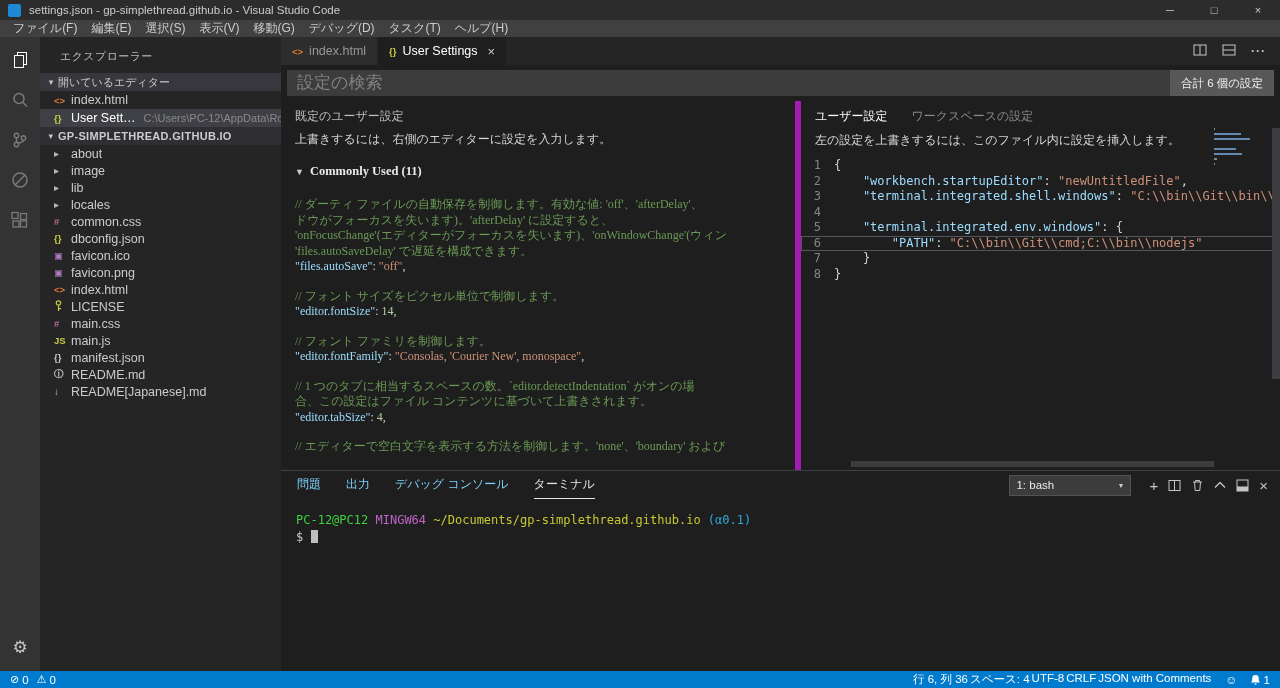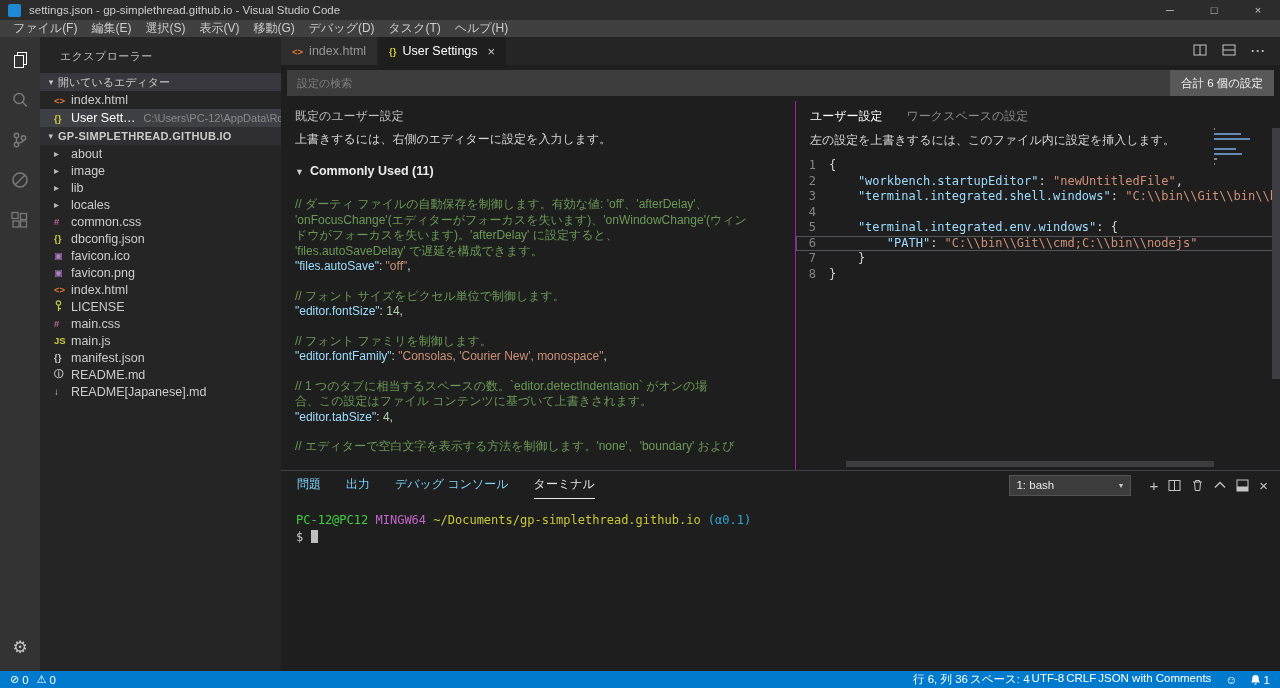--- a/index.html
+++ b/index.html
@@ -43,37 +43,37 @@
   .tabbar{height:28px;background:#252526;display:flex;align-items:stretch;flex:none}
   .tab{display:flex;align-items:center;padding:0 11px;background:#2D2D2D;color:#969696;font-size:12.5px;border-right:1px solid #252526}
   .tab .fi{width:auto;margin-right:6px}
   .tab.active{background:#1E1E1E;color:#FFFFFF}
   .tab-close{margin-left:10px;color:#CCCCCC;font-size:13px;line-height:1}
   .tab-actions{margin-left:auto;display:flex;align-items:center;gap:15px;padding-right:14px;color:#C5C5C5}
   .dots{font-weight:bold;letter-spacing:1px}
 
   
   .search-strip{height:36px;padding:5px 6px;position:relative;flex:none}
-  .search-input{width:100%;height:26px;background:#3C3C3C;border:1px solid #3C3C3C;color:#CCCCCC;padding:0 9px;font-size:11px;outline:none;font-family:inherit}
+  .search-input{width:100%;height:26px;background:#3C3C3C;border:1px solid #3C3C3C;color:#CCCCCC;padding:0 9px;font-size:17px;outline:none;font-family:inherit}
   .search-input::placeholder{color:#818181}
   .search-badge{position:absolute;right:6px;top:5px;height:26px;line-height:26px;background:#585858;color:#F2F2F2;padding:0 11px;font-size:11.5px}
 
   
   .settings-body{flex:1;display:flex;position:relative;overflow:hidden;min-height:0}
   .left-pane{width:514px;flex:none;overflow:hidden}
   .pane-header{height:30px;display:flex;align-items:center;padding-left:14px;color:#BFBFBF;font-size:12px}
-  .doc{padding:1px 12px 0 14px;font-family:Liberation Sans, sans-serif;font-size:12px;line-height:15.5px}
+  .doc{padding:1px 12px 0 14px;font-family:Liberation Serif, serif;font-size:12px;line-height:15.5px}
   .doc-info{color:#D8D8D8;margin-bottom:16px}
   .doc-group{color:#EAEAEA;font-weight:bold;margin-bottom:17px;font-size:12.5px}
   .doc-group .arrow{font-size:9px;margin-right:6px;color:#CCC}
   .doc-line{white-space:pre-wrap;min-height:15.5px}
   .doc-blank{height:14px}
   .tk-cmt{color:#6A9955}.tk-key{color:#9CDCFE}.tk-str{color:#CE9178}.tk-num{color:#B5CEA8}.tk-punc{color:#D4D4D4}
 
-  .right-pane{flex:1;position:relative;border-left:1px solid #a21caf;min-width:0;overflow:hidden}
+  .right-pane{flex:1;position:relative;border-left:6px solid #a21caf;min-width:0;overflow:hidden}
   .pane-tabs{height:30px;display:flex;align-items:center;padding-left:14px;gap:24px;font-size:12px}
   .rp-tab{color:#8A8A8A;white-space:nowrap}
   .rp-tab.active{color:#FFFFFF}
   .hint{padding:1px 0 9px 14px;color:#D8D8D8;font-family:"DejaVu Sans Mono","Liberation Mono",monospace;font-size:12px;white-space:nowrap}
   .code-lines{font-family:"DejaVu Sans Mono","Liberation Mono",monospace;font-size:12px;line-height:15.5px}
   .code-line{display:flex;white-space:pre}
   .ln{width:20px;text-align:right;color:#858585;margin-right:13px;flex:none}
   .ct{flex:1;overflow:hidden}
   .code-line.active{box-shadow:inset 0 0 0 1px #55555C}
   .minimap{position:absolute;top:27px;right:9px;width:57px}
@@ -290,22 +290,22 @@
     </div>
 
     <div class="settings-body">
       <div class="left-pane">
         <div class="pane-header">既定のユーザー設定</div>
         <div class="doc">
           <div class="doc-info">上書きするには、右側のエディターに設定を入力します。</div>
           <div class="doc-group"><span class="arrow">▼</span><span>Commonly Used (11)</span></div>
           <div id="doc-lines">
               <div class="doc-line"><span class="tk-cmt">// ダーティ ファイルの自動保存を制御します。有効な値: 'off'、'afterDelay'、</span></div>
+              <div class="doc-line"><span class="tk-cmt">ドウがフォーカスを失います)。'afterDelay' に設定すると、</span></div>
               <div class="doc-line"><span class="tk-cmt">'onFocusChange'(エディターがフォーカスを失います)、'onWindowChange'(ウィン</span></div>
-              <div class="doc-line"><span class="tk-cmt">ドウがフォーカスを失います)。'afterDelay' に設定すると、</span></div>
               <div class="doc-line"><span class="tk-cmt">'files.autoSaveDelay' で遅延を構成できます。</span></div>
               <div class="doc-line"><span class="tk-key">"files.autoSave"</span><span class="tk-punc">: </span><span class="tk-str">"off"</span><span class="tk-punc">,</span></div>
               <div class="doc-blank"></div>
               <div class="doc-line"><span class="tk-cmt">// フォント サイズをピクセル単位で制御します。</span></div>
               <div class="doc-line"><span class="tk-key">"editor.fontSize"</span><span class="tk-punc">: </span><span class="tk-num">14</span><span class="tk-punc">,</span></div>
               <div class="doc-blank"></div>
               <div class="doc-line"><span class="tk-cmt">// フォント ファミリを制御します。</span></div>
               <div class="doc-line"><span class="tk-key">"editor.fontFamily"</span><span class="tk-punc">: </span><span class="tk-str">"Consolas, 'Courier New', monospace"</span><span class="tk-punc">,</span></div>
               <div class="doc-blank"></div>
               <div class="doc-line"><span class="tk-cmt">// 1 つのタブに相当するスペースの数。`editor.detectIndentation` がオンの場</span></div>

